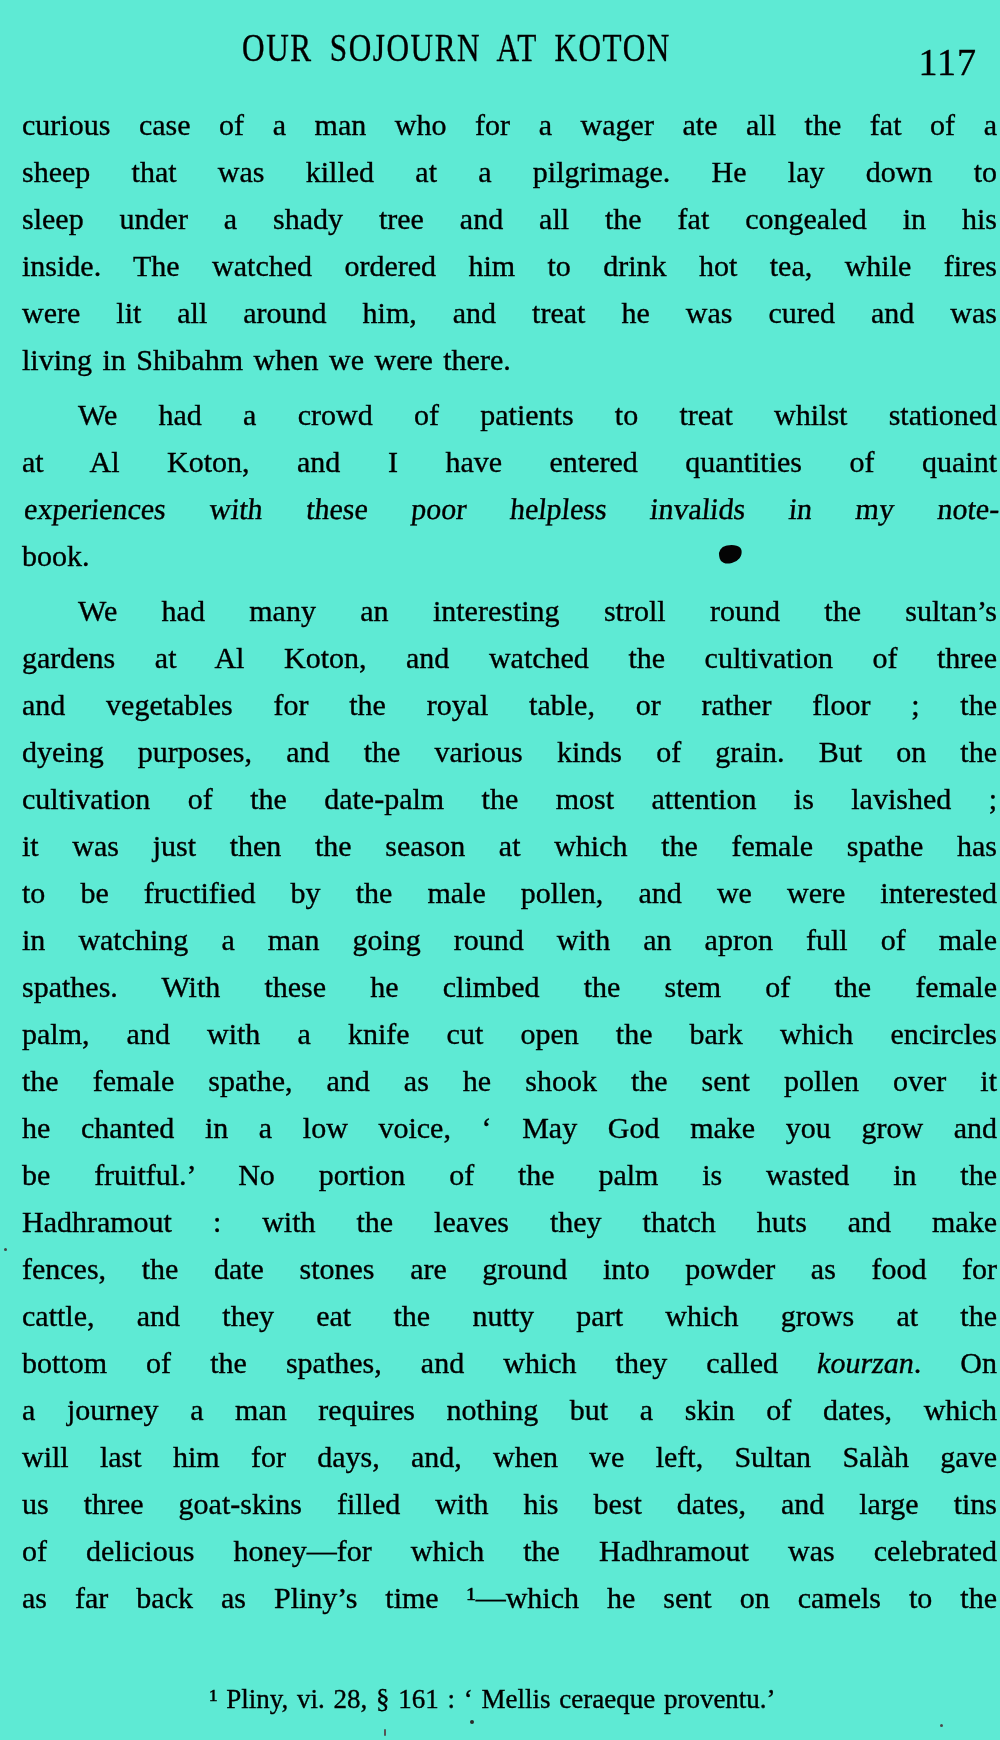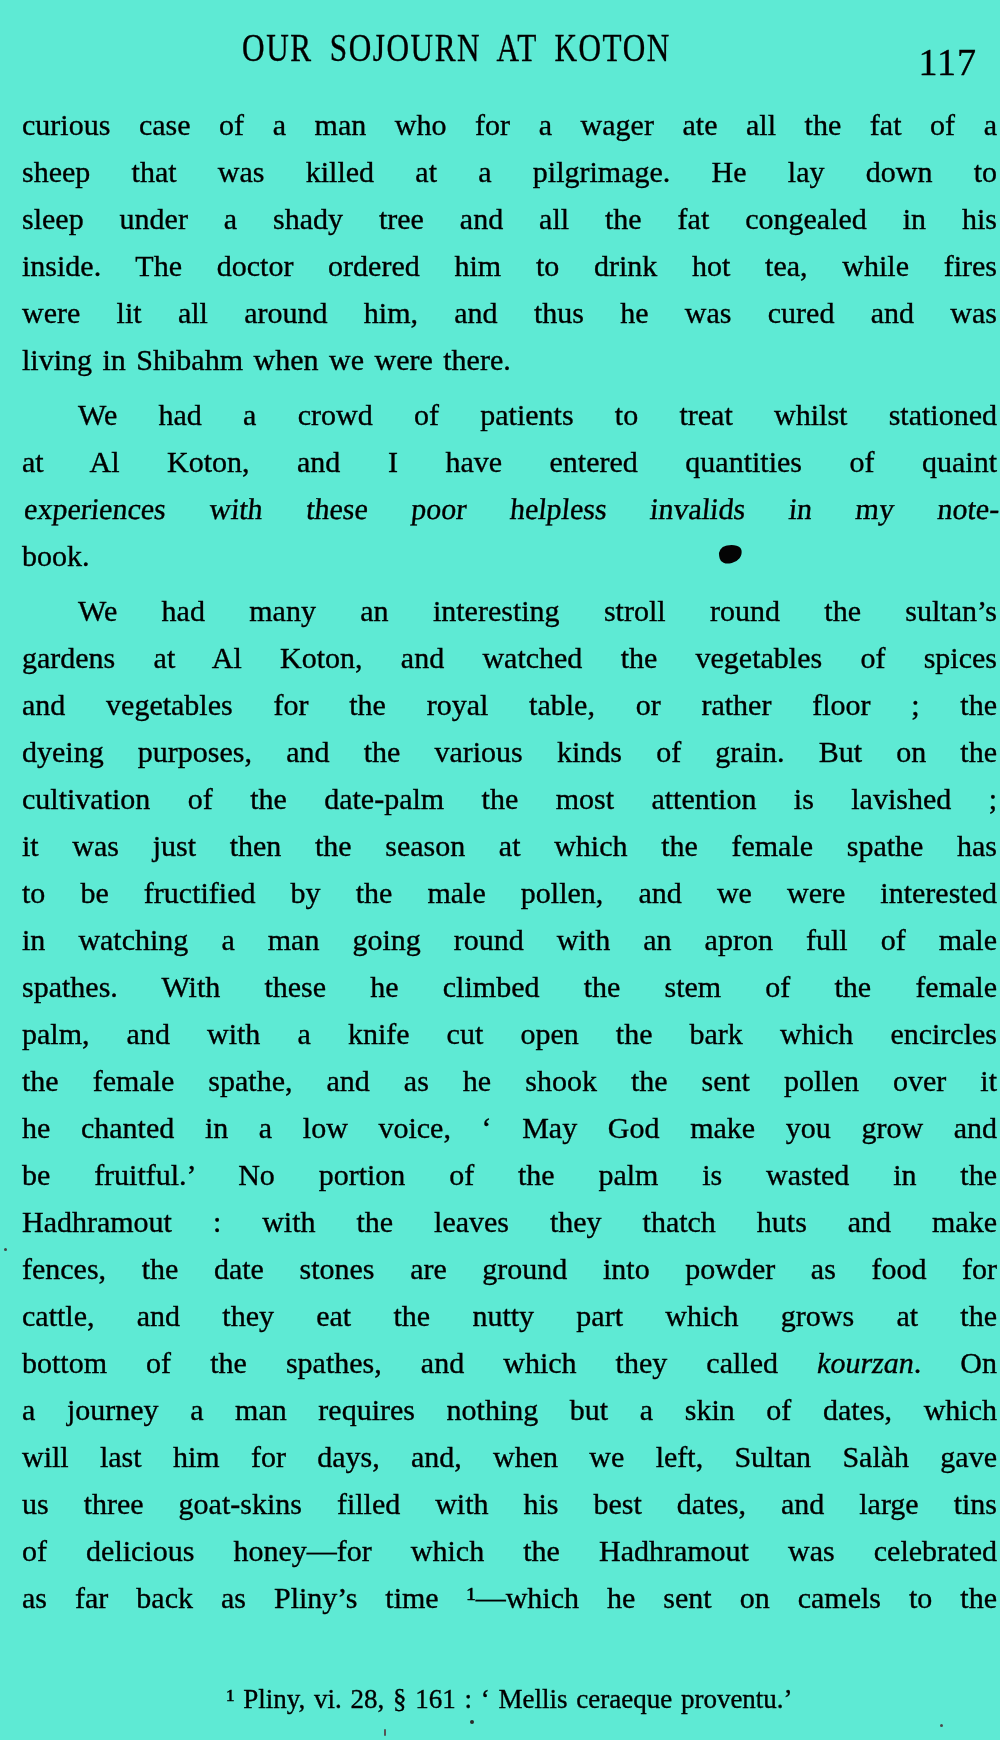--- a/index.html
+++ b/index.html
@@ -43,21 +43,21 @@
     height:47px;
     overflow:visible;
     white-space:normal;
   }
   .line.par-end { text-align-last:left; }
   .par-gap { margin-top:8px; }
   .indent { text-indent:56px; }
   .skewed { transform:skewX(-6deg); transform-origin:50% 100%; }
   .italic { font-style:italic; }
   .footnote {
-    position:absolute; top:1684px; left:22px; width:975px;
+    position:absolute; top:1684px; left:5px; width:975px;
     text-align:center;
     font-size:27px;
     word-spacing:2px;
   }
   .ink-blot {
     position:absolute; left:719px; top:545px;
     width:23px; height:18px;
     background:#040404;
     border-radius:40% 60% 55% 45% / 50% 45% 60% 40%;
     transform:rotate(-12deg);
@@ -76,31 +76,31 @@
   <div class="running-head">
     <span class="head-title">OUR SOJOURN AT KOTON</span>
     <span class="page-number">117</span>
   </div>
 
   <div class="body-text">
 
     <div class="line">curious case of a man who for a wager ate all the fat of a</div>
     <div class="line">sheep that was killed at a pilgrimage.  He lay down to</div>
     <div class="line">sleep under a shady tree and all the fat congealed in his</div>
-    <div class="line">inside.  The doctor ordered him to drink hot tea, while fires</div>
-    <div class="line">were lit all around him, and thus he was cured and was</div>
+    <div class="line">inside.  The watched ordered him to drink hot tea, while fires</div>
+    <div class="line">were lit all around him, and treat he was cured and was</div>
     <div class="line par-end">living in Shibahm when we were there.</div>
 
     <div class="line indent par-gap">We had a crowd of patients to treat whilst stationed</div>
     <div class="line">at Al Koton, and I have entered quantities of quaint</div>
     <div class="line skewed">experiences with these poor helpless invalids in my note-</div>
     <div class="line par-end">book.</div>
 
     <div class="line indent par-gap">We had many an interesting stroll round the sultan’s</div>
-    <div class="line">gardens at Al Koton, and watched the vegetables of spices</div>
+    <div class="line">gardens at Al Koton, and watched the cultivation of three</div>
     <div class="line">and vegetables for the royal table, or rather floor ; the</div>
     <div class="line">dyeing purposes, and the various kinds of grain.  But on the</div>
     <div class="line">cultivation of the date-palm the most attention is lavished ;</div>
     <div class="line">it was just then the season at which the female spathe has</div>
     <div class="line">to be fructified by the male pollen, and we were interested</div>
     <div class="line">in watching a man going round with an apron full of male</div>
     <div class="line">spathes.  With these he climbed the stem of the female</div>
     <div class="line">palm, and with a knife cut open the bark which encircles</div>
     <div class="line">the female spathe, and as he shook the sent pollen over it</div>
     <div class="line">he chanted in a low voice, ‘ May God make you grow and</div>

